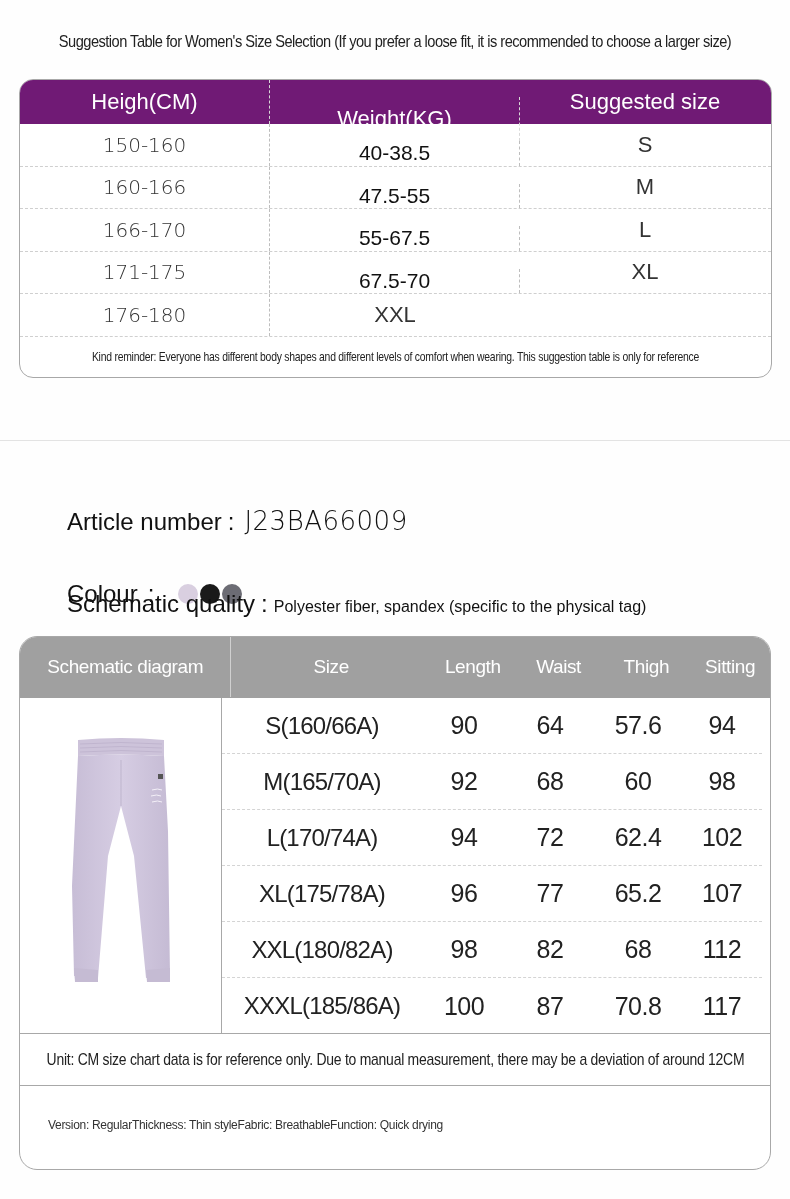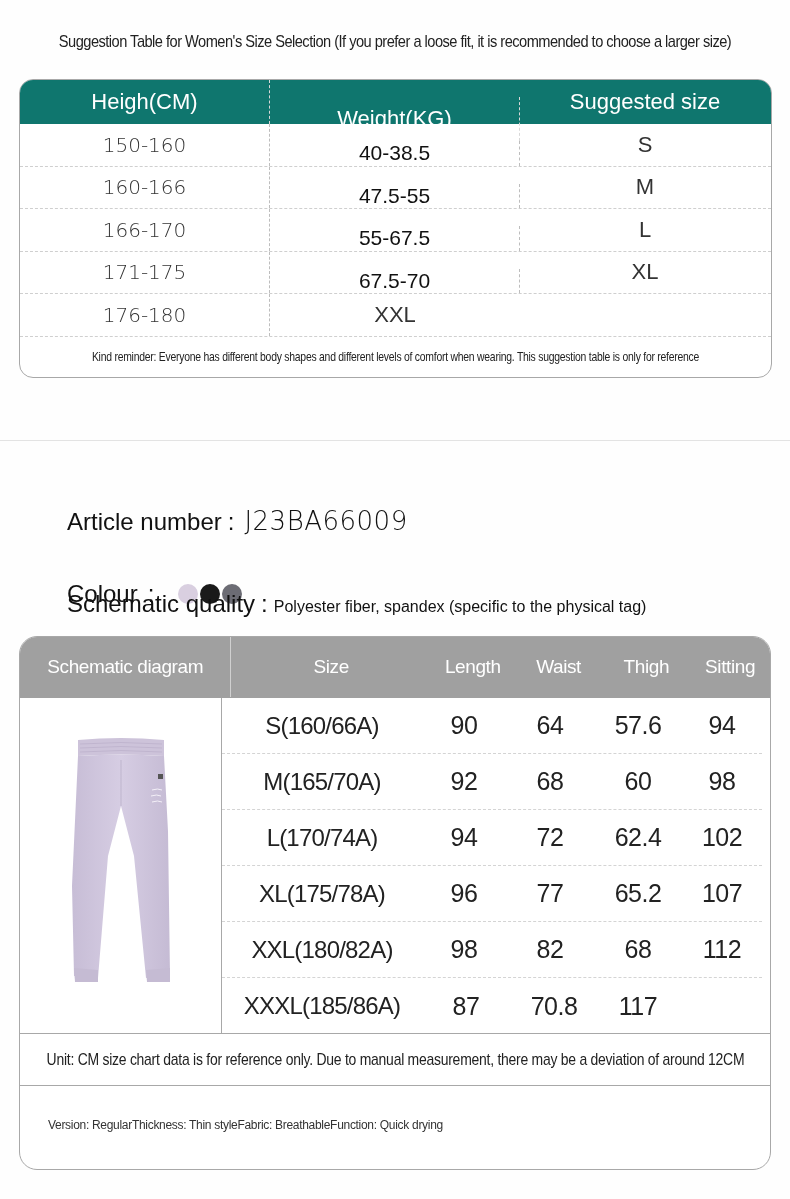--- a/index.html
+++ b/index.html
@@ -12,21 +12,21 @@
       letter-spacing: -0.6px; transform: scaleX(0.86); transform-origin: center;
       white-space: nowrap;
     }
 
     
     .t1 {
       position: absolute; left: 19px; top: 79px; width: 753px; height: 299px;
       border: 1.5px solid #a8a8a8; border-radius: 14px; overflow: hidden; background: #fff;
     }
     .t1-head {
-      height: 44px; background: #0f766e; display: flex;
+      height: 44px; background: #701a75; display: flex;
     }
     .t1-head div {
       color: #fff; font-size: 22px; display: flex; align-items: center; justify-content: center;
       height: 44px;
     }
     .c1 { width: 250px; }
     .c2 { width: 250px; margin-top: 17px; }
     .c3 { width: 250px; }
     .t1-head .c1, .t1-head .c2 { border-right: 1px dashed #d8d8d8; }
     .t1-row { display: flex; height: 42.5px; border-bottom: 1.5px dashed #cfcfcf; }
@@ -210,20 +210,21 @@
       </div>
       <div class="t2-row">
         <div class="w-size">XXL(180/82A)</div>
         <div class="w-len">98</div>
         <div class="w-waist">82</div>
         <div class="w-thigh">68</div>
         <div class="w-sit">112</div>
       </div>
       <div class="t2-row">
         <div class="w-size">XXXL(185/86A)</div>
+        <div class="w-len">100</div>
         <div class="w-waist">87</div>
         <div class="w-thigh">70.8</div>
         <div class="w-sit">117</div>
       </div>
     </div>
   </div>
 
   <div class="t2-note">
     <span>Unit: CM size chart data is for reference only. Due to manual measurement, there may be a deviation of around 12CM</span>
   </div>

